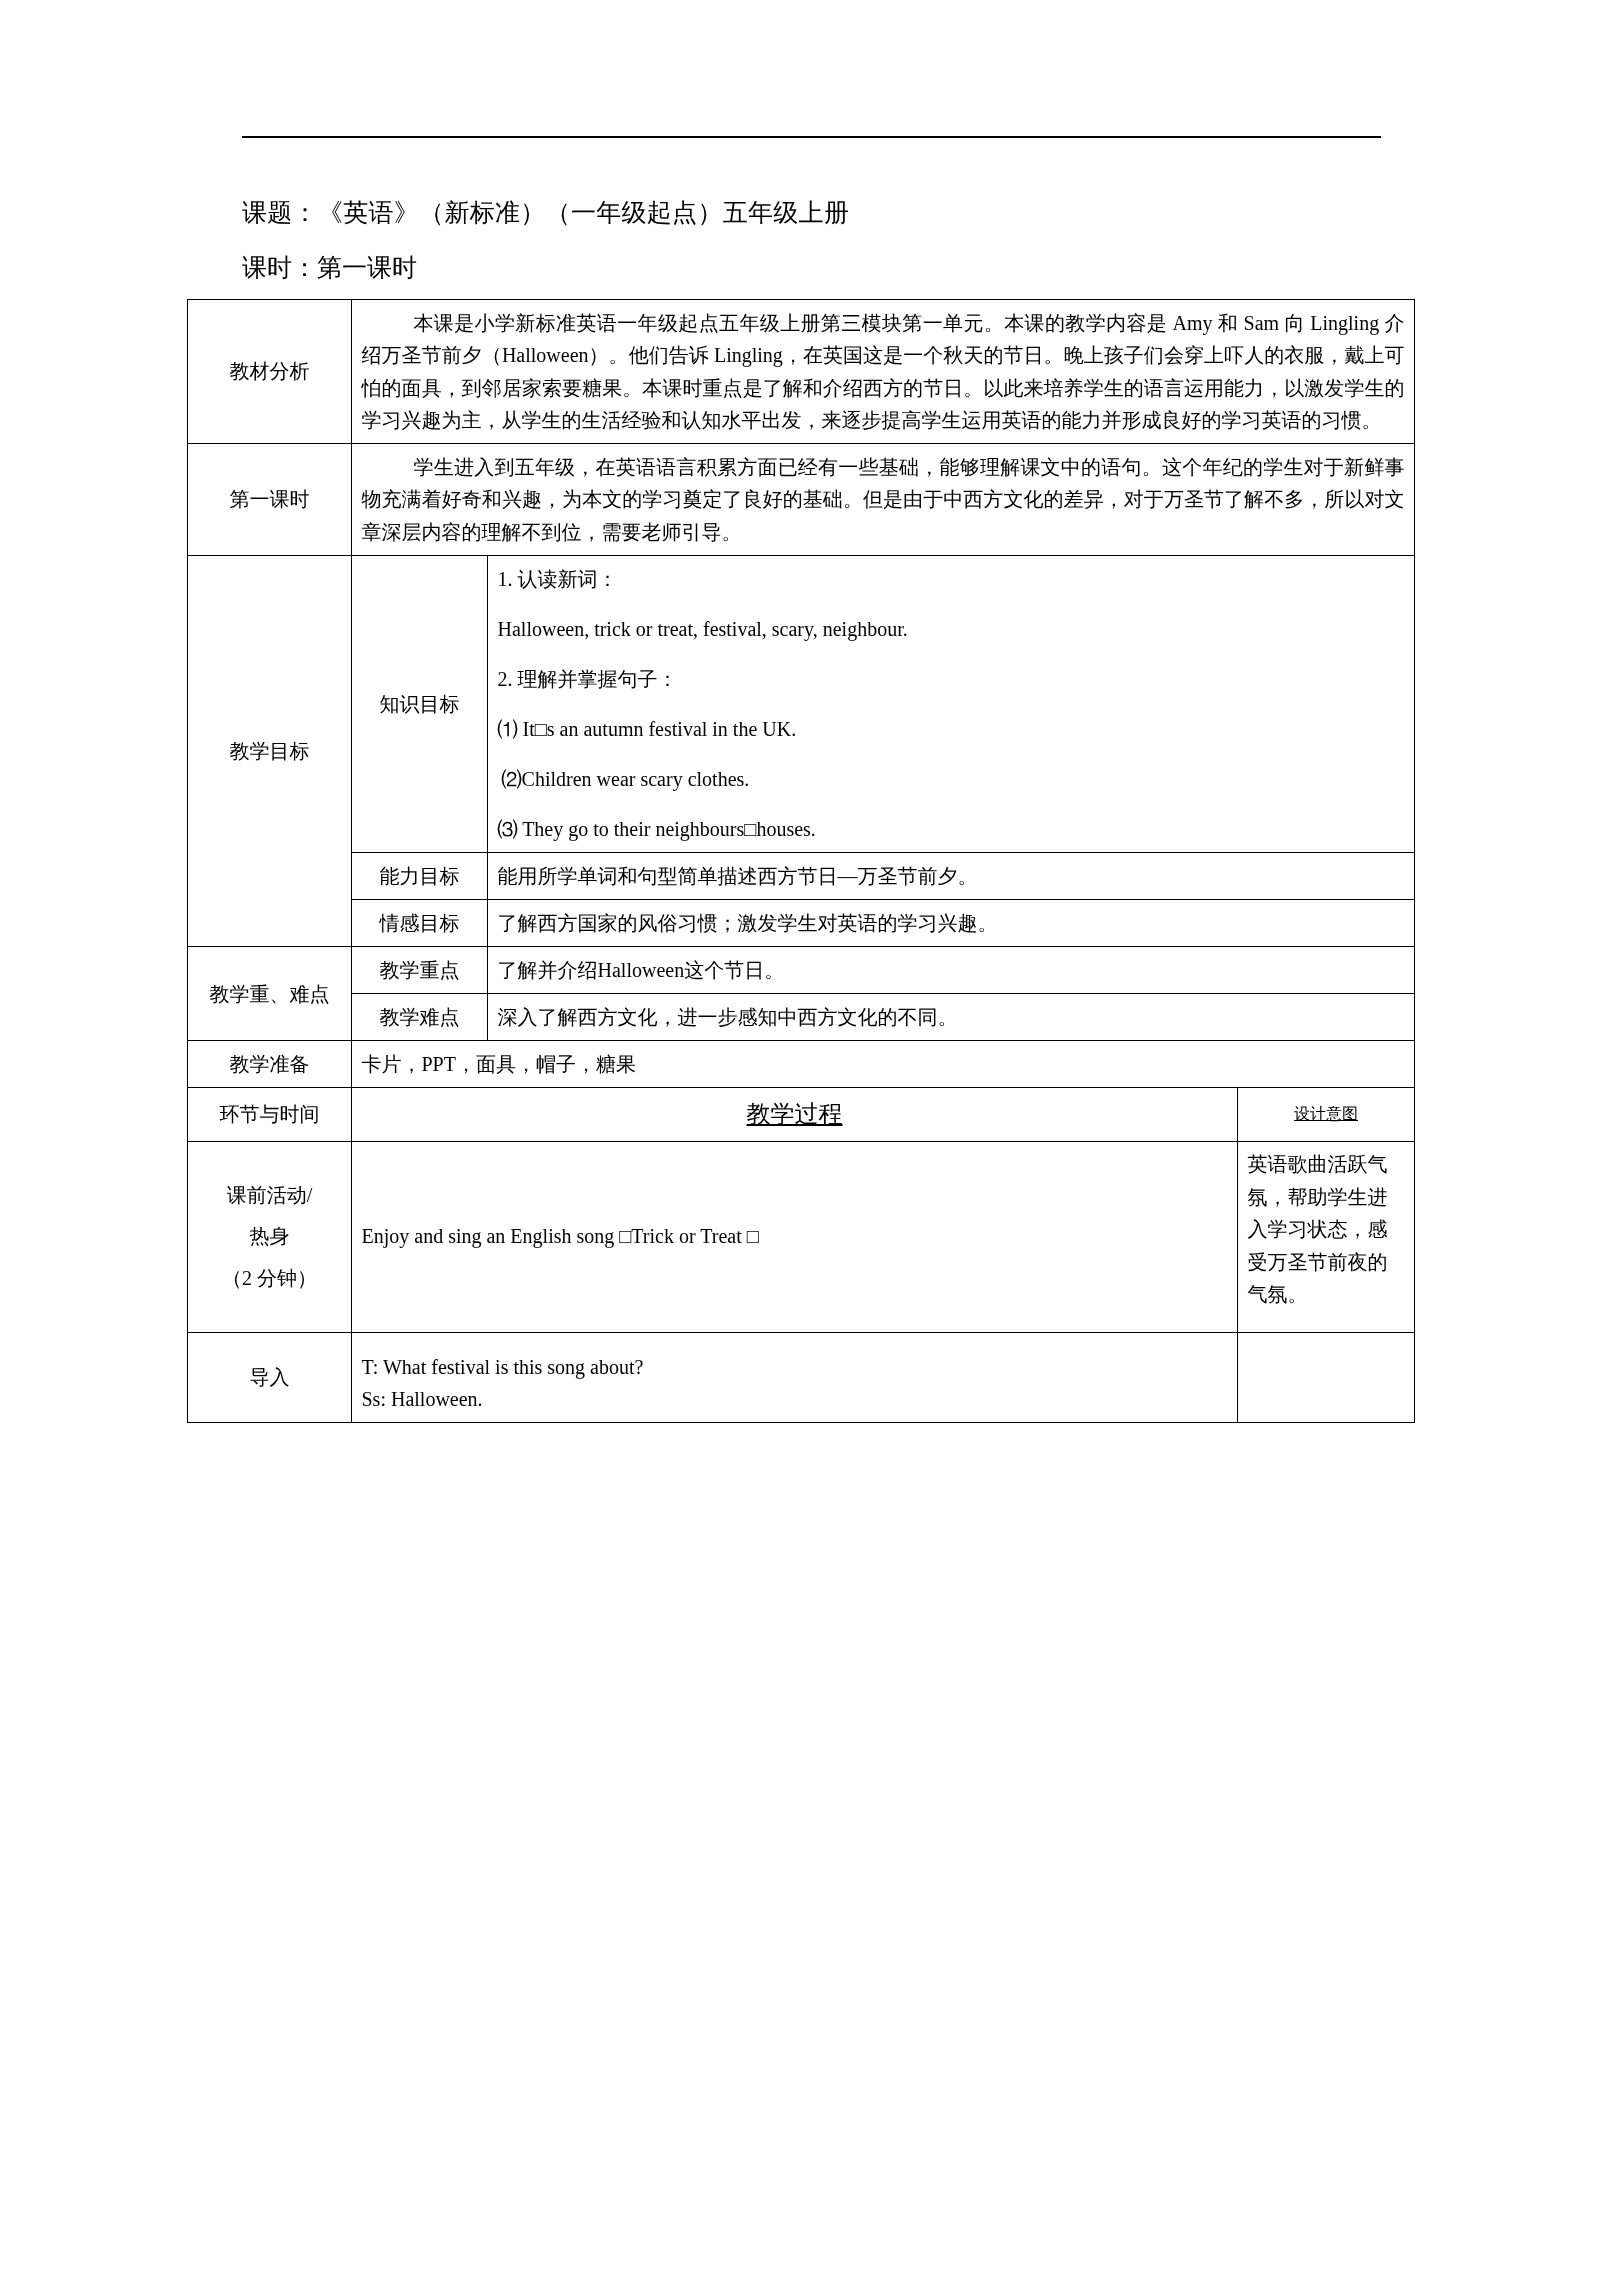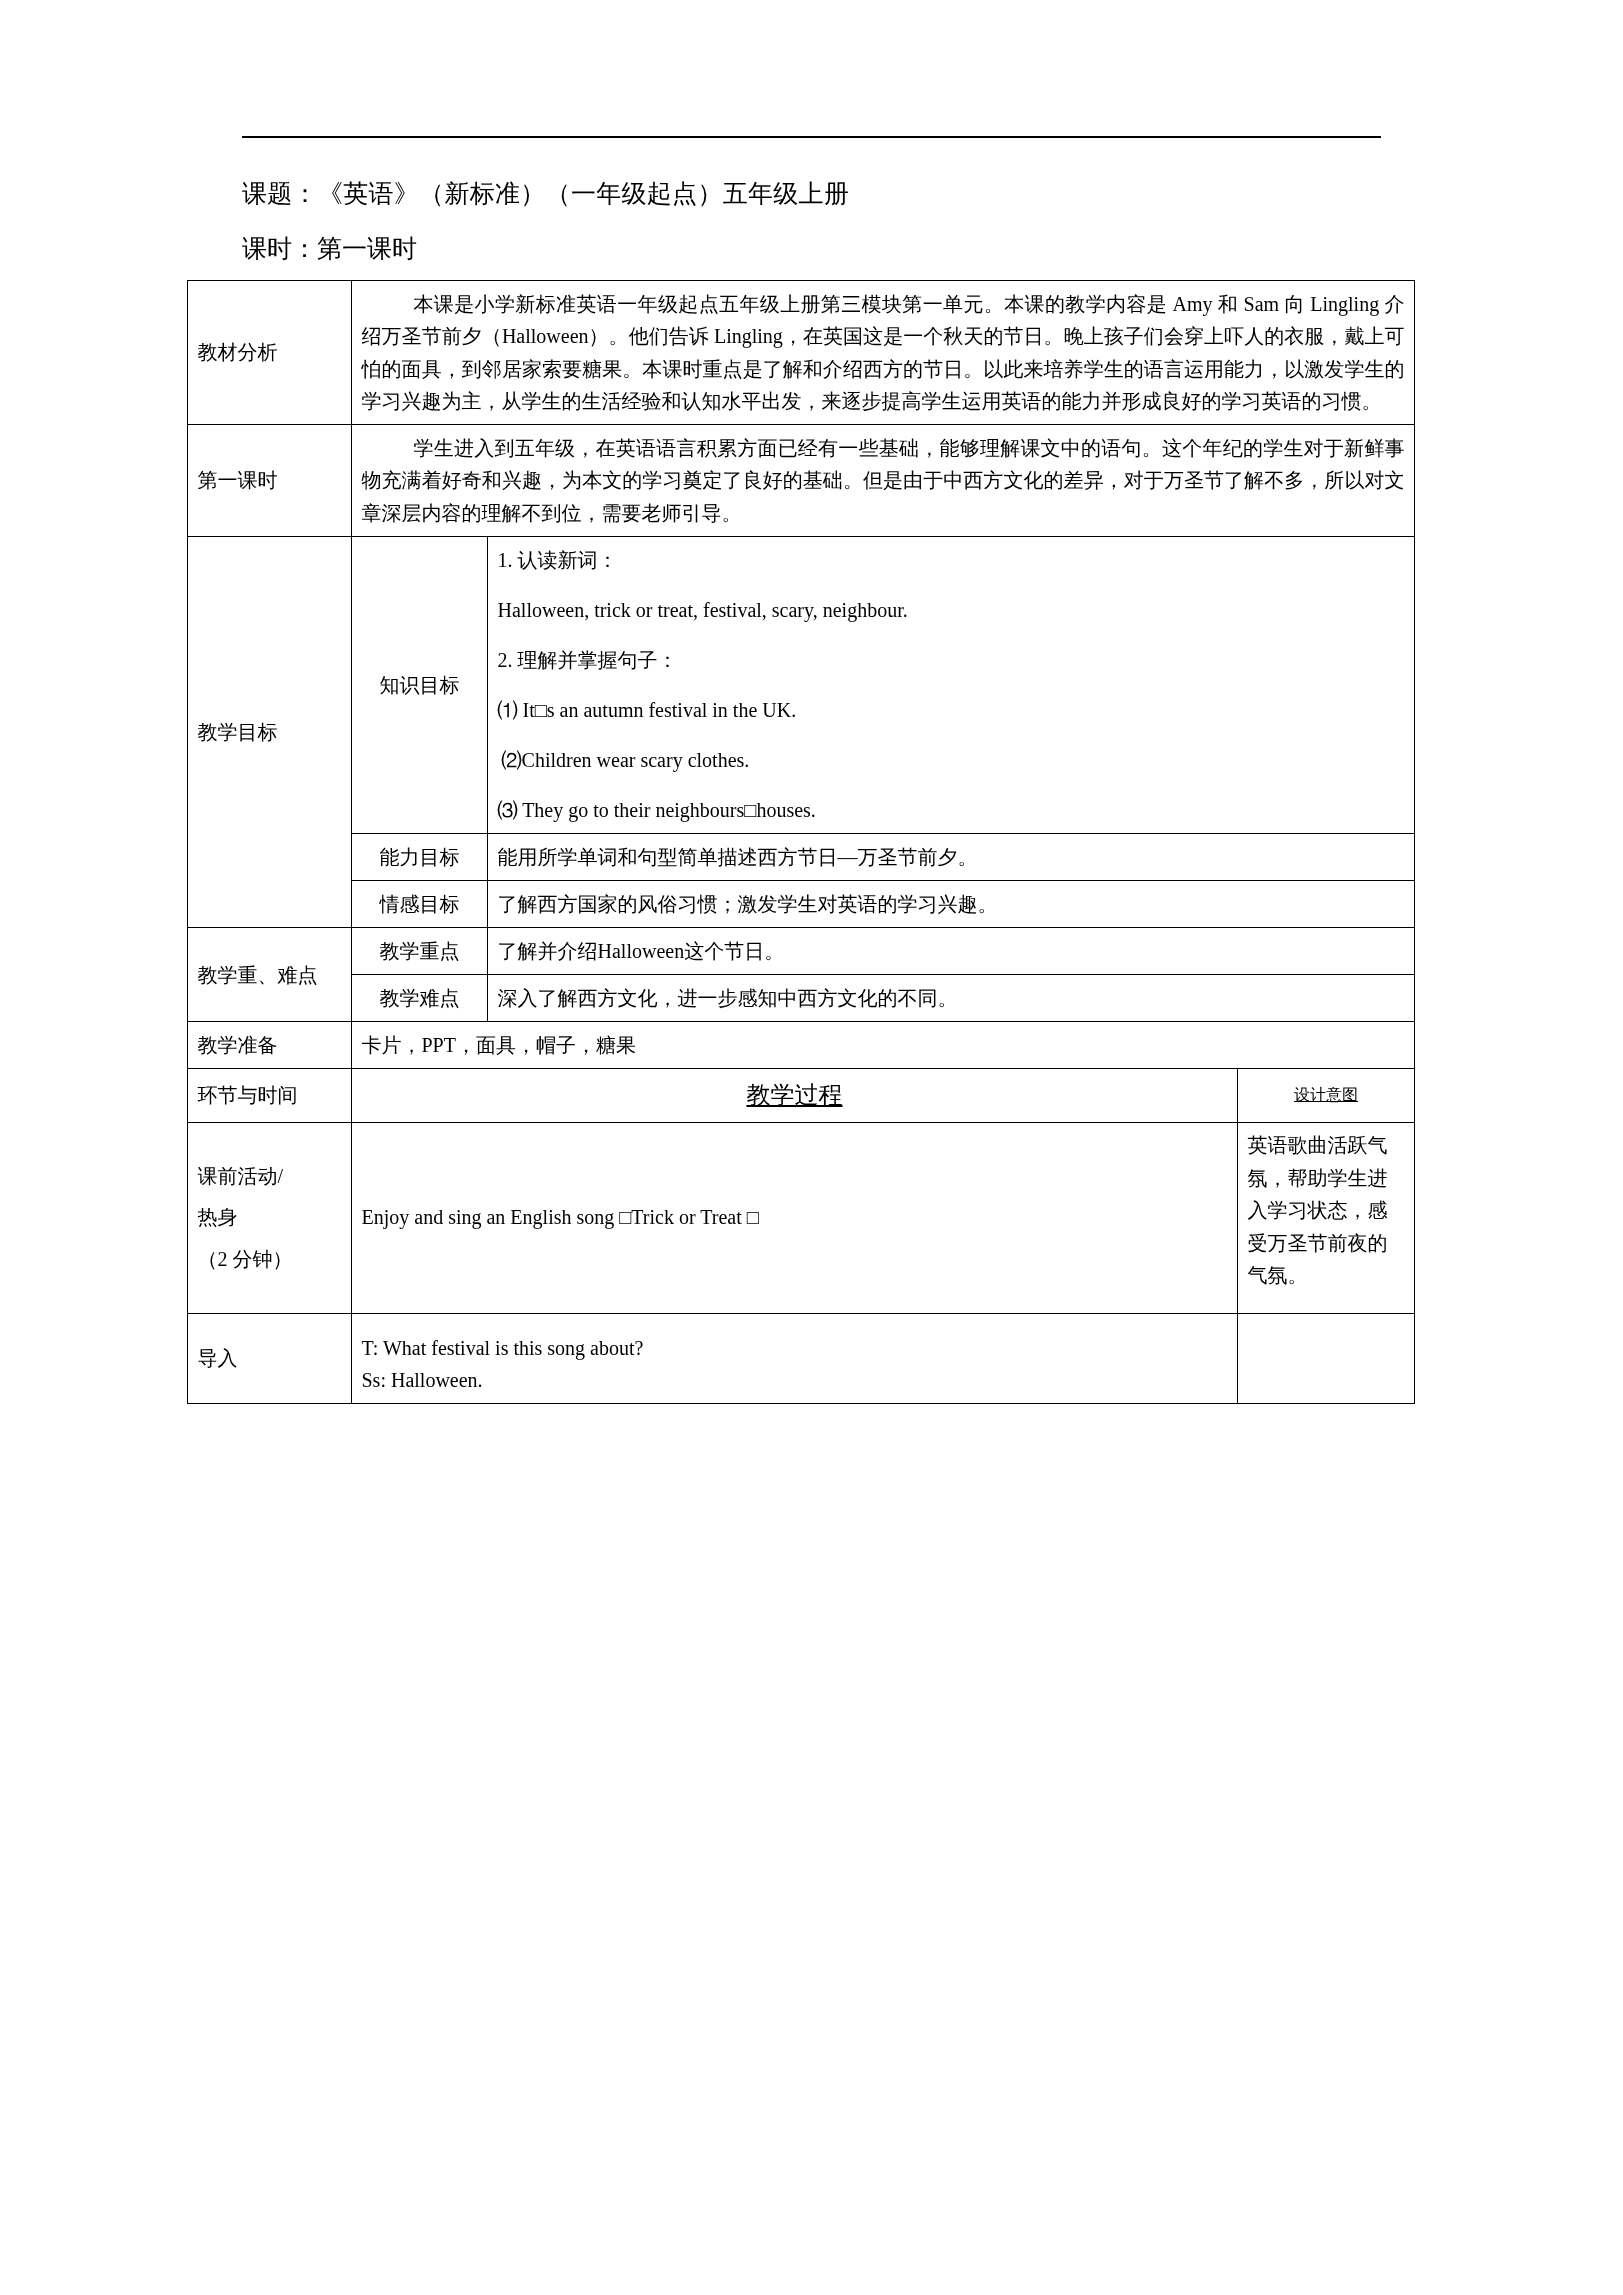--- a/index.html
+++ b/index.html
@@ -24,21 +24,21 @@
   .header-rule {
     position: absolute;
     left: 242px;
     top: 136px;
     width: 1139px;
     border-top: 2px solid #000;
   }
   .content {
     position: absolute;
     left: 187px;
-    top: 175px;
+    top: 194px;
     width: 1248px;
   }
   .line-title {
     font-size: 25px;
     line-height: 1.5;
     margin: 0 0 17.7px 55px;
     letter-spacing: 0.3px;
   }
   .main-title {
     font-size: 30px;
@@ -65,21 +65,21 @@
     margin-left: 0px;
   }
   table.lesson td {
     border: 1.4px solid #000;
     vertical-align: middle;
     padding: 6.8px 9.5px;
     font-size: 20px;
     line-height: 1.62;
   }
   .label-cell {
-    text-align: left;
+    text-align: center;
     font-size: 24px;
     white-space: nowrap;
   }
   .body-cell {
     text-align: justify;
     font-size: 22.5px;
   }
   .indent2 {
     text-indent: 52px;
   }

